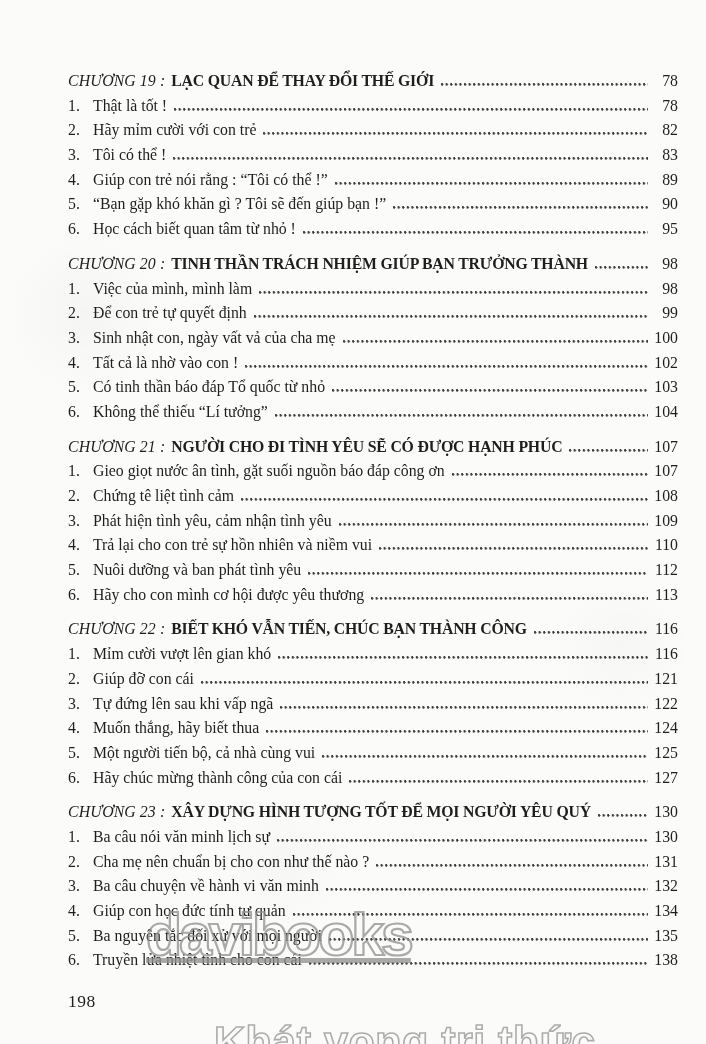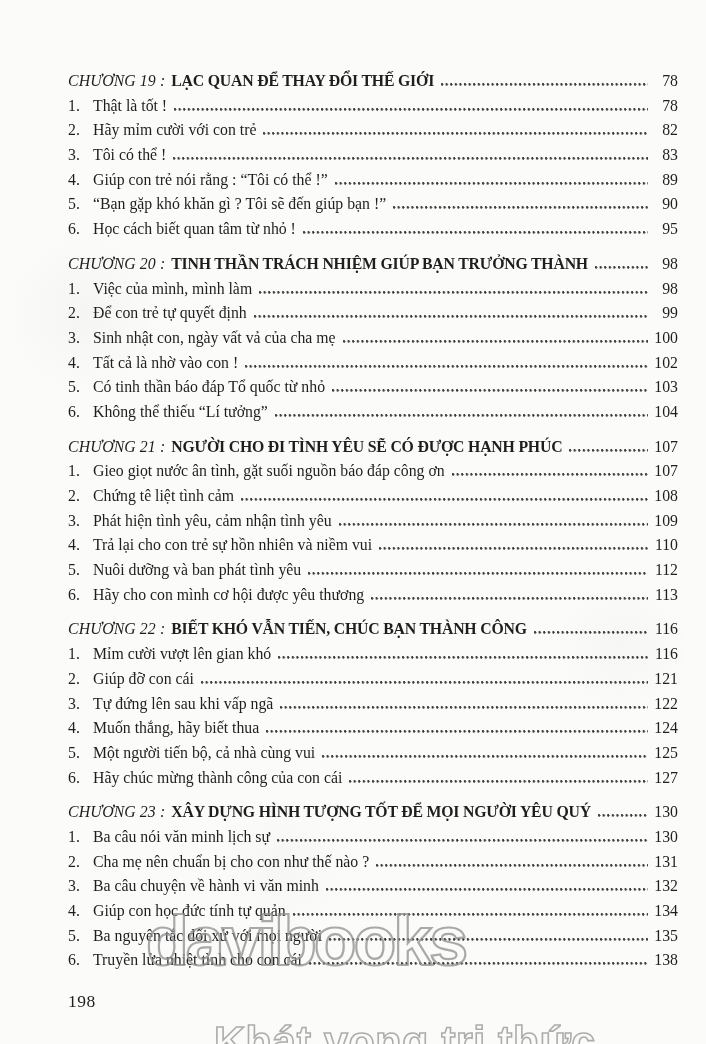--- a/index.html
+++ b/index.html
@@ -66,22 +66,23 @@
   .wm {
     position: absolute;
     z-index: 3;
     pointer-events: none;
     color: transparent;
     font-family: "Liberation Sans", sans-serif;
     font-weight: bold;
   }
   .wm-brand {
     left: 146px; top: 901px;
-    font-size: 70px;
+    font-size: 59px;
     letter-spacing: -3px;
+    text-decoration: underline;
     -webkit-text-stroke: 2.2px rgba(146,146,146,0.78);
   }
   .wm-slogan {
     left: 214px; top: 993px;
     font-size: 43px;
     letter-spacing: 0.5px;
     margin-top: 24px;
     -webkit-text-stroke: 1.6px rgba(150,150,150,0.78);
   }
 </style>

